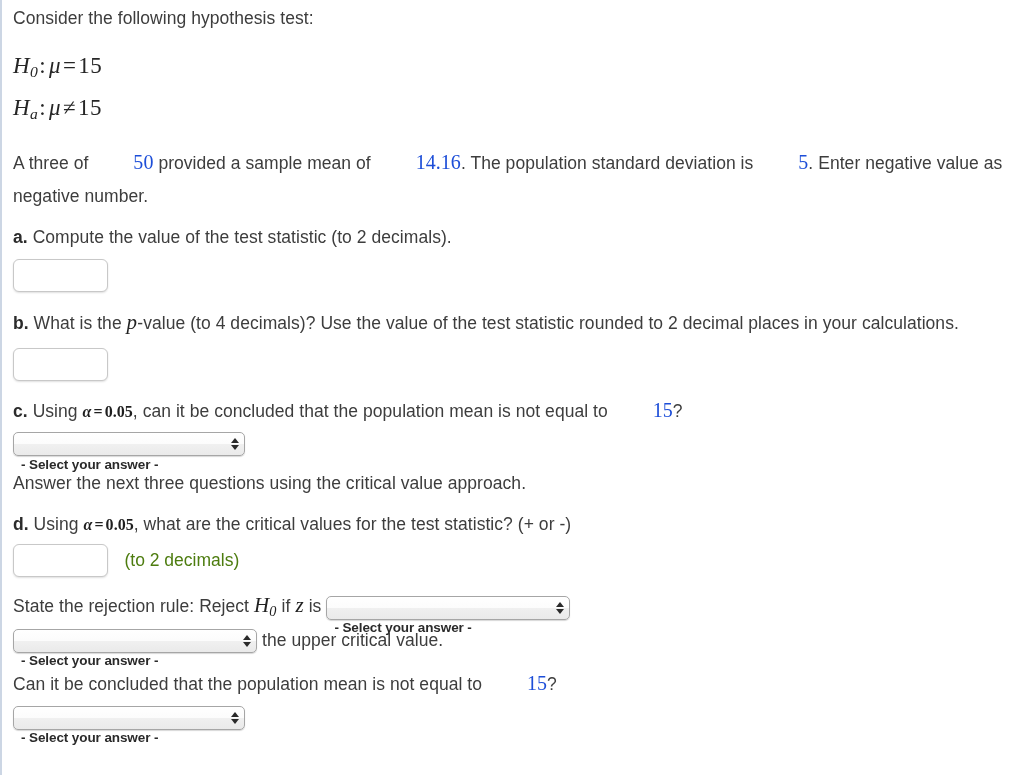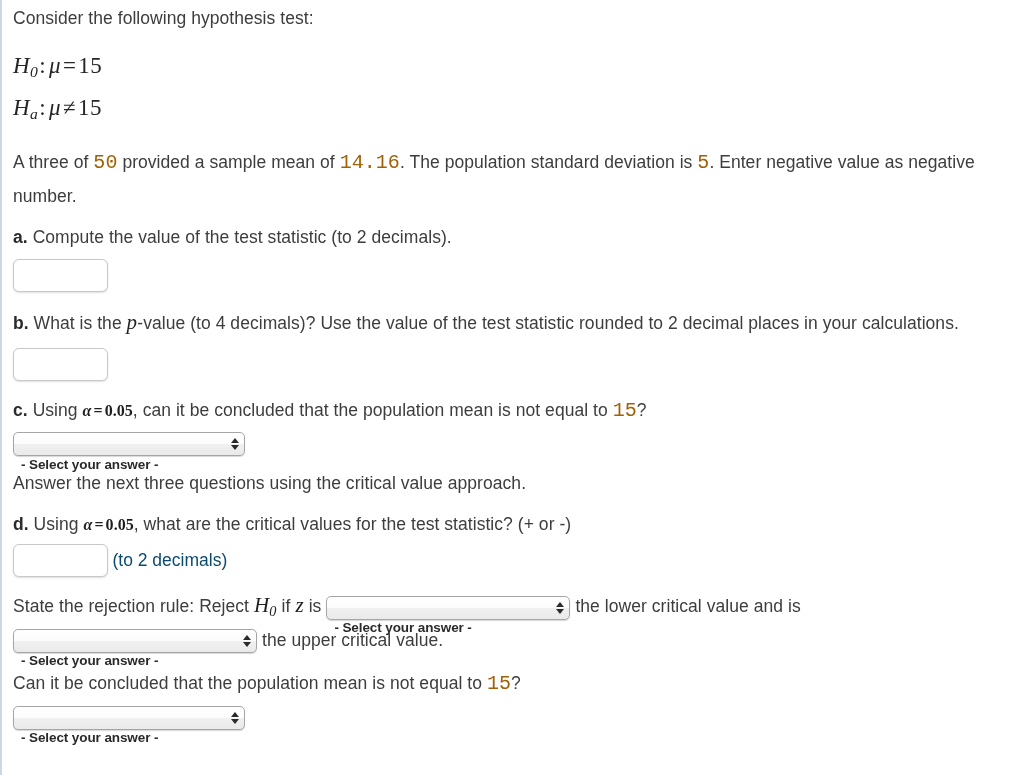--- a/index.html
+++ b/index.html
@@ -81,23 +81,24 @@
   }
   .imath .mi { font-style: italic; }
   .imath-b {
     font-family: "Liberation Serif", serif;
     font-size: 16px;
     font-weight: bold;
     color: #1f1f1f;
   }
   .imath-b .mi { font-style: italic; }
   .num-lg {
-    font-family: Liberation Mono, monospace;
+    font-family: Liberation Serif, serif;
     font-size: 20px;
-    color: #a16207;
+    color: #1d4ed8;
+    margin-left: 40px;
   }
 
   .q-letter {
     font-weight: bold;
     color: #2b2b2b;
   }
 
   
   .textbox {
     display: inline-block;
@@ -112,23 +113,23 @@
     outline: none;
     padding: 0 6px;
     font-family: "Liberation Sans", sans-serif;
     font-size: 15px;
     color: #333;
   }
   .field-row { padding-top: 6px; padding-bottom: 2px; }
   .field-row-inline { padding-top: 4px; }
   .field-note {
     font-size: 17.5px;
-    color: #0c4a6e;
+    color: #4d7c0f;
     vertical-align: middle;
-    margin-left: 0;
+    margin-left: 12px;
   }
 
   
   .sel {
     display: inline-flex;
     align-items: center;
     justify-content: space-between;
     box-sizing: border-box;
     height: 24px;
     padding: 0 5px 0 7px;
@@ -262,21 +263,21 @@
     <span>State the rejection rule: Reject</span>
     <span class="imath"><span class="mi">H</span><span class="mi-sub">0</span></span>
     <span>if</span>
     <span class="imath"><span class="mi">z</span></span>
     <span>is</span><span class="inline-sp"></span><span class="sel sel-wide">
       <span class="sel-label">- Select your answer -</span>
       <span class="sel-arrows">
           <i class="up"></i>
           <i class="down"></i>
         </span>
-    </span><span class="inline-sp"></span><span>the lower critical value and is</span>
+    </span><span class="inline-sp"></span>
   </div>
   <div class="line para">
     <span class="sel sel-wide">
       <span class="sel-label">- Select your answer -</span>
       <span class="sel-arrows">
           <i class="up"></i>
           <i class="down"></i>
         </span>
     </span><span class="inline-sp"></span><span>the upper critical value.</span>
   </div>

